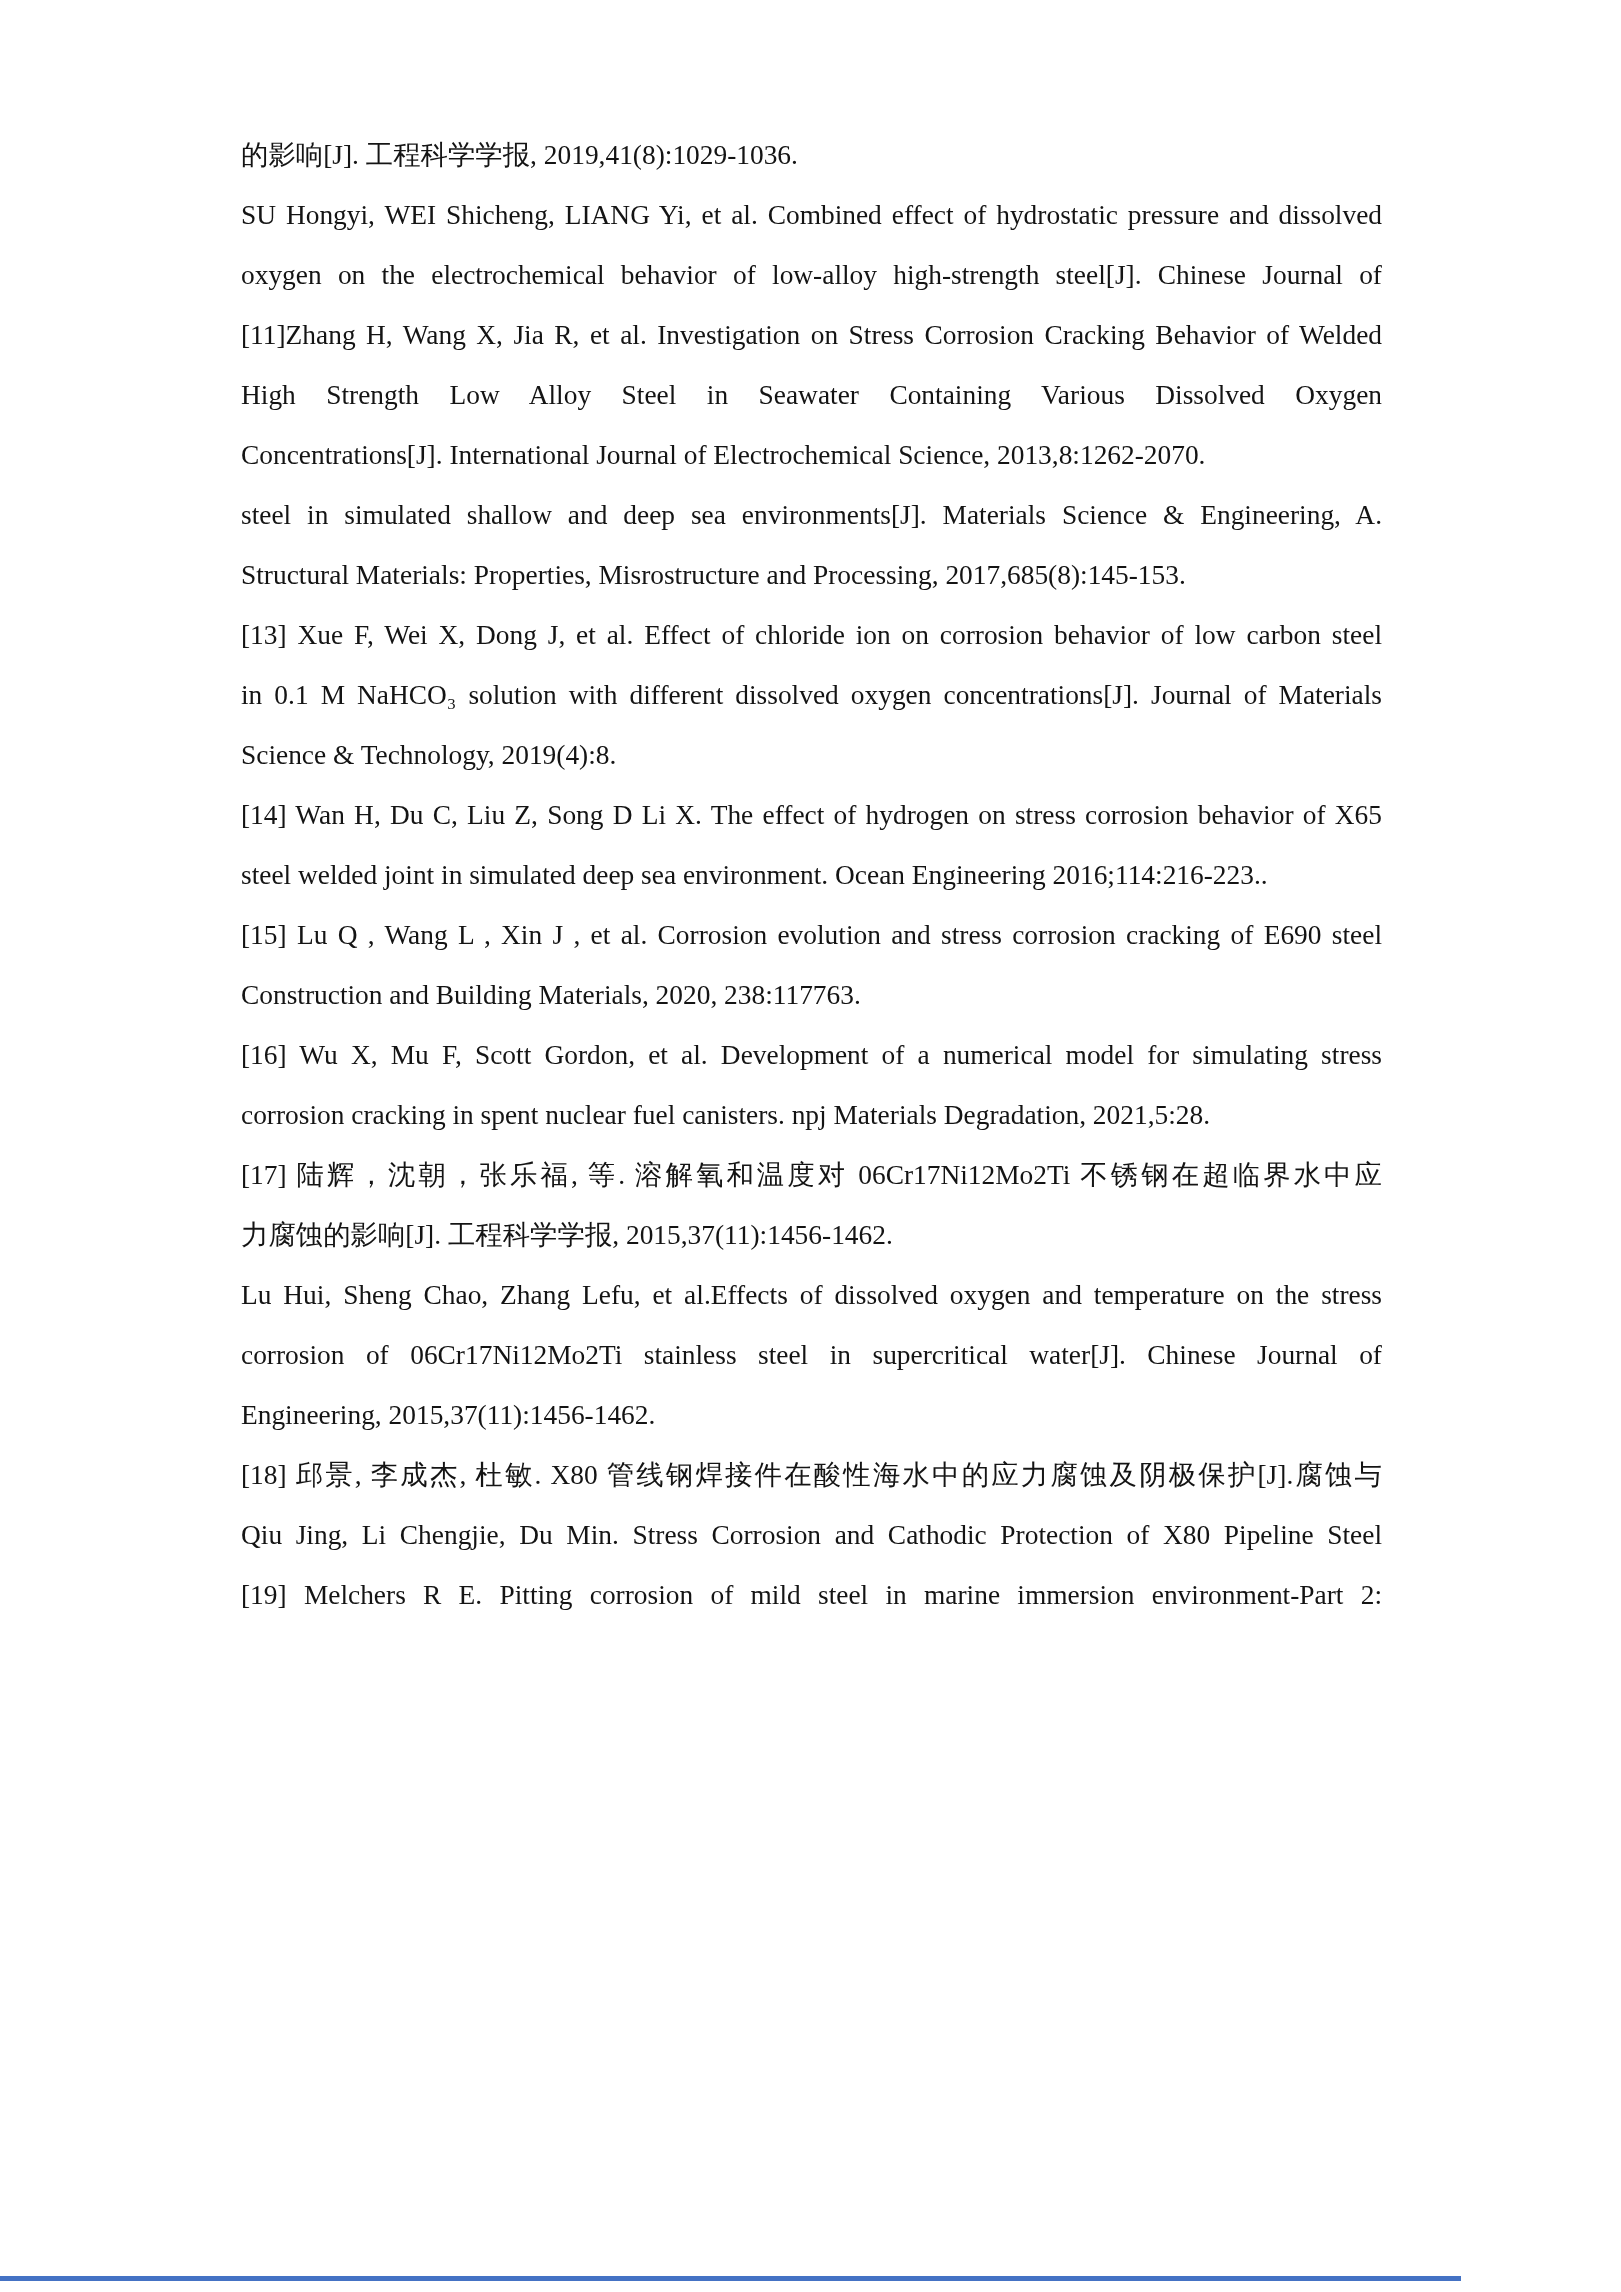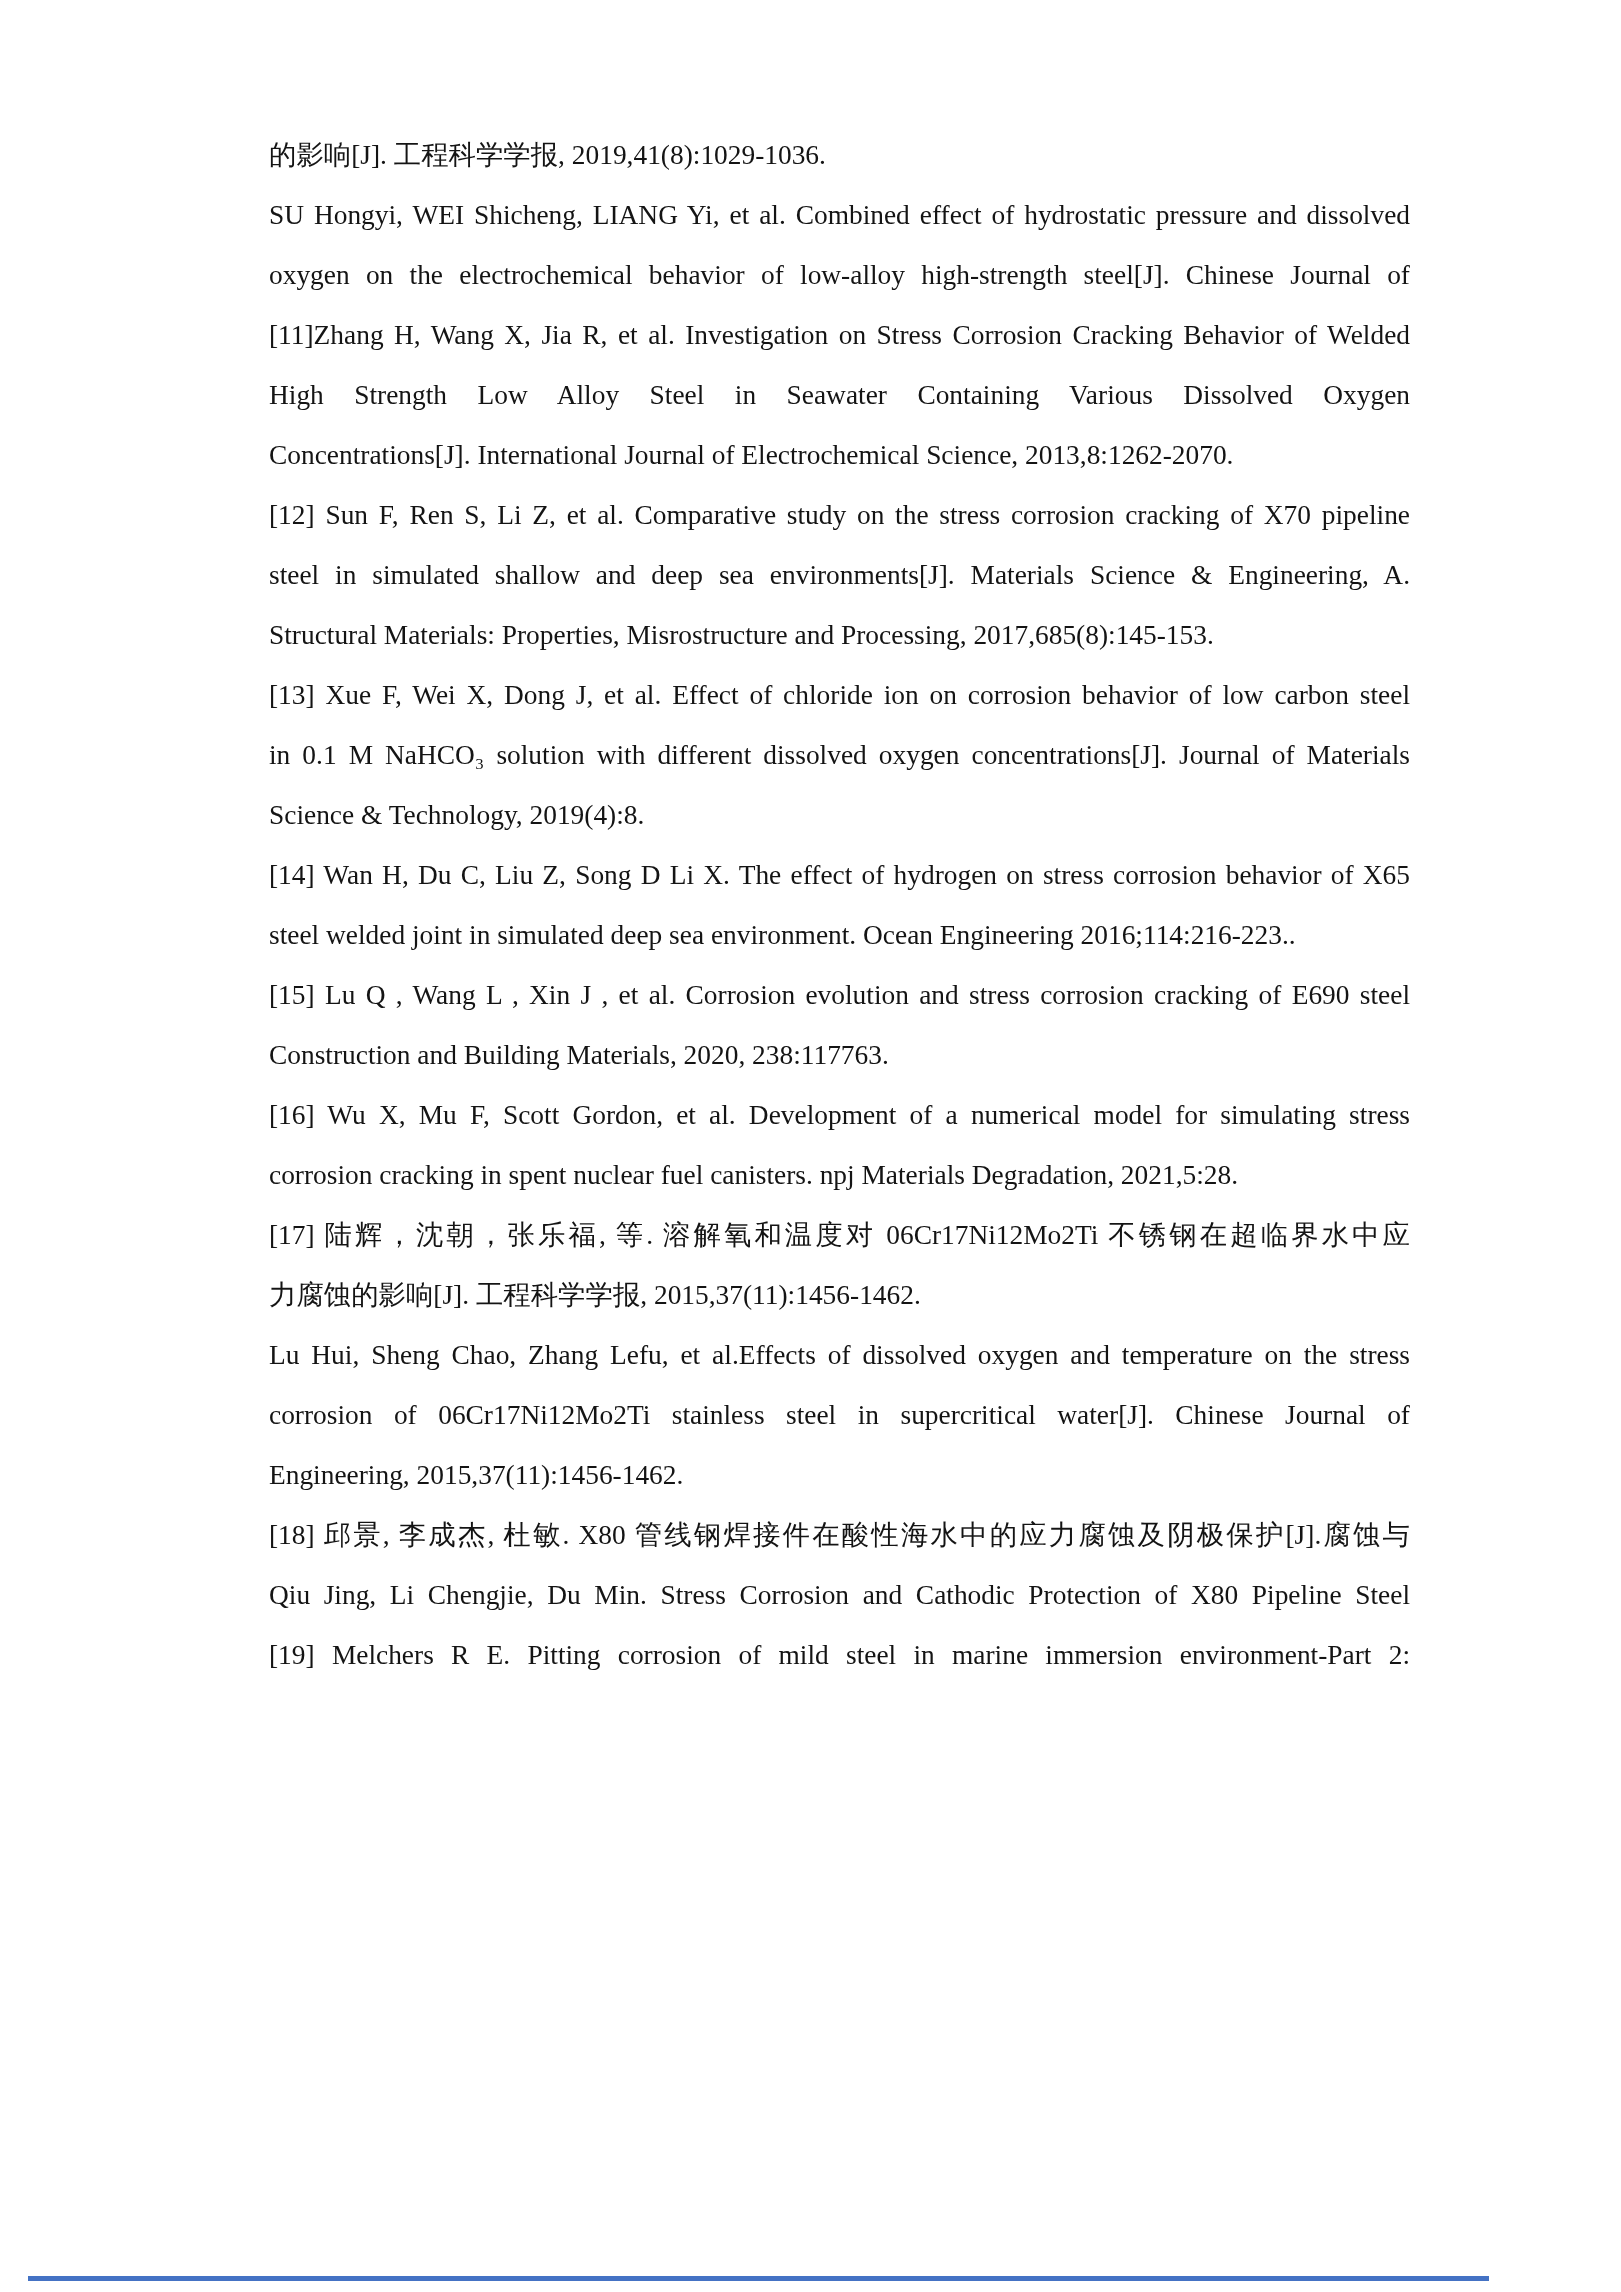--- a/index.html
+++ b/index.html
@@ -7,21 +7,20 @@
     padding: 0;
     background: #ffffff;
   }
   .page {
     position: relative;
     width: 1461px;
     height: 2293px;
     background: #ffffff;
     overflow: hidden;
     font-family: "Liberation Serif", "DejaVu Serif", serif;
-    margin-left: 28px;
   }
   .text-block {
     position: absolute;
     left: 241px;
     top: 125px;
     width: 1141px;
     font-size: 27.4px;
     line-height: 60px;
     color: #141414;
   }
@@ -63,21 +62,20 @@
       <div class="para">
         <div class="line j">SU Hongyi, WEI Shicheng, LIANG Yi, et al. Combined effect of hydrostatic pressure and dissolved</div>
         <div class="line j">oxygen on the electrochemical behavior of low-alloy high-strength steel[J]. Chinese Journal of</div>
       </div>
       <div class="para">
         <div class="line j">[11]Zhang H, Wang X, Jia R, et al. Investigation on Stress Corrosion Cracking Behavior of Welded</div>
         <div class="line j">High Strength Low Alloy Steel in Seawater Containing Various Dissolved Oxygen</div>
         <div class="line l">Concentrations[J]. International Journal of Electrochemical Science, 2013,8:1262-2070.</div>
       </div>
       <div class="para">
-        <div class="line j">[12] Sun F, Ren S, Li Z, et al. Comparative study on the stress corrosion cracking of X70 pipeline</div>
         <div class="line j">steel in simulated shallow and deep sea environments[J]. Materials Science &amp; Engineering, A.</div>
         <div class="line l">Structural Materials: Properties, Misrostructure and Processing, 2017,685(8):145-153.</div>
       </div>
       <div class="para">
         <div class="line j">[13] Xue F, Wei X, Dong J, et al. Effect of chloride ion on corrosion behavior of low carbon steel</div>
         <div class="line j">in 0.1 M NaHCO₃ solution with different dissolved oxygen concentrations[J]. Journal of Materials</div>
         <div class="line l">Science &amp; Technology, 2019(4):8.</div>
       </div>
       <div class="para">
         <div class="line j">[14] Wan H, Du C, Liu Z, Song D Li X. The effect of hydrogen on stress corrosion behavior of X65</div>

